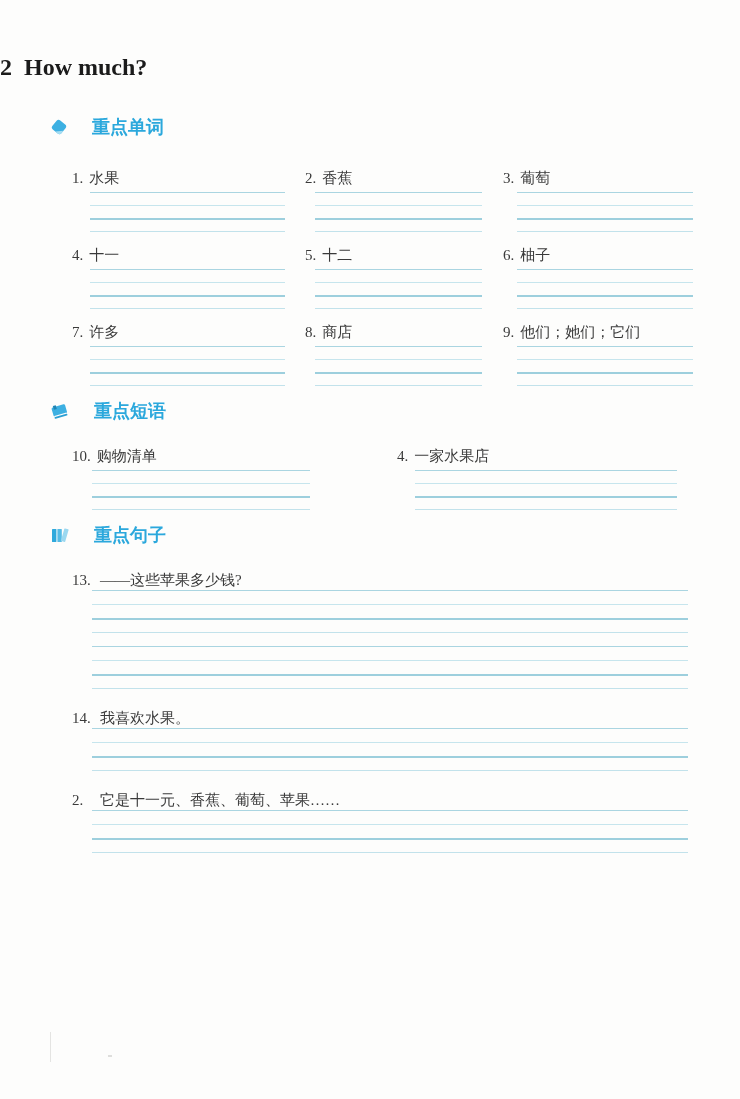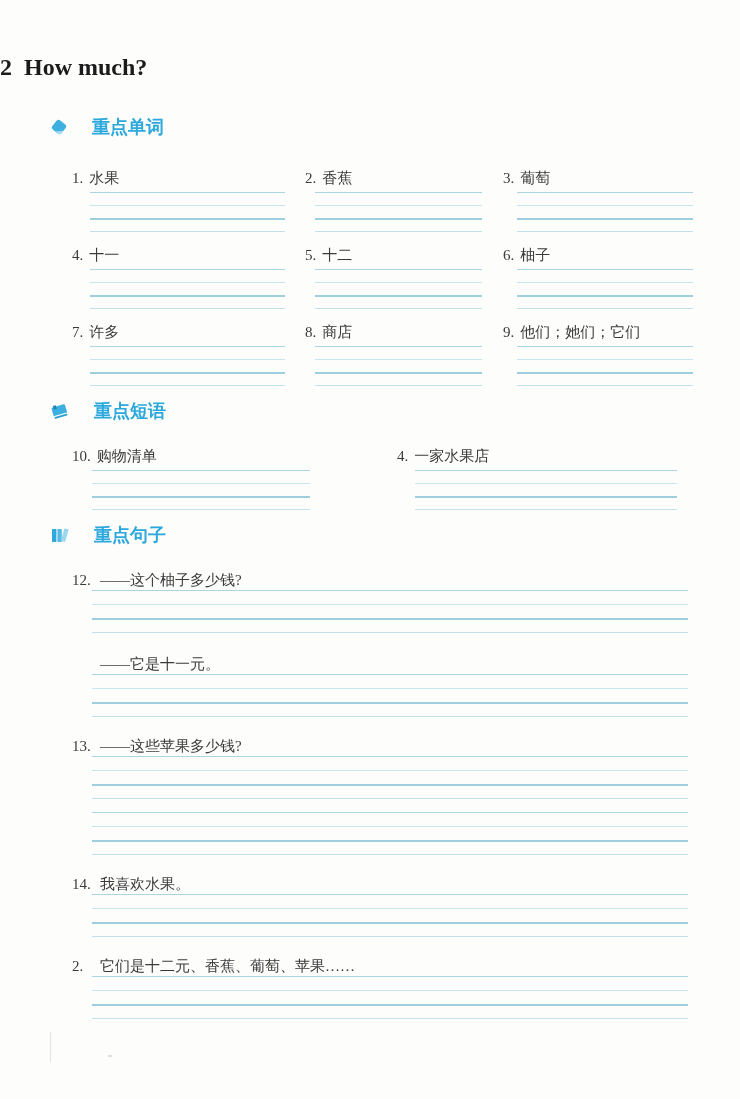--- a/index.html
+++ b/index.html
@@ -251,41 +251,20 @@
       <rect x="2" y="3" width="4.4" height="13" rx="0.6" fill="#2fa9dc"></rect>
       <rect x="7.4" y="3" width="4.4" height="13" rx="0.6" fill="#55bbe5"></rect>
       <rect x="12.6" y="2.6" width="4.4" height="13.2" rx="0.6" fill="#9bd8f0" transform="rotate(16 14.8 9.2)"></rect>
     </svg>
   </span>
   <span>重点句子</span>
 </div>
 
 <div class="sentences">
 
-  <div class="sent-group">
-    <div class="item-label">
-        <span class="sent-num">12.</span>
-        <span>——这个柚子多少钱?</span>
-      </div>
-    <div class="lines sent-lines">
-        <div class="line"></div>
-        <div class="line"></div>
-        <div class="line"></div>
-        <div class="line"></div>
-      </div>
-    <div class="item-label reply-label">
-        <span>——它是十一元。</span>
-      </div>
-    <div class="lines sent-lines">
-        <div class="line"></div>
-        <div class="line"></div>
-        <div class="line"></div>
-        <div class="line"></div>
-      </div>
-  </div>
 
   <div class="sent-group">
     <div class="item-label">
         <span class="sent-num">13.</span>
         <span>——这些苹果多少钱?</span>
       </div>
     <div class="lines sent-lines">
         <div class="line"></div>
         <div class="line"></div>
         <div class="line"></div>
@@ -308,21 +287,21 @@
         <div class="line"></div>
         <div class="line"></div>
         <div class="line"></div>
         <div class="line"></div>
       </div>
   </div>
 
   <div class="sent-group">
     <div class="item-label">
         <span class="sent-num">2.</span>
-        <span>它们是十二元、香蕉、葡萄、苹果……</span>
+        <span>它是十一元、香蕉、葡萄、苹果……</span>
       </div>
     <div class="lines sent-lines">
         <div class="line"></div>
         <div class="line"></div>
         <div class="line"></div>
         <div class="line"></div>
       </div>
   </div>
 
 </div>

